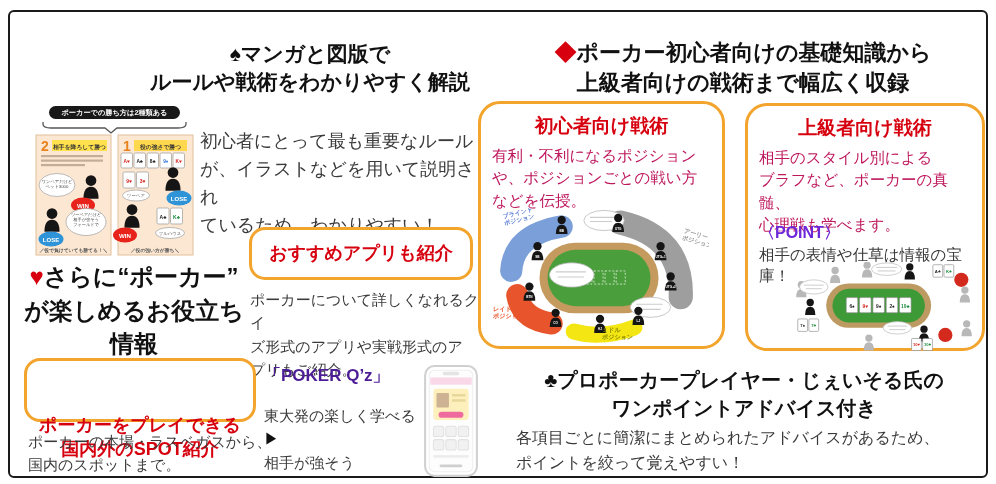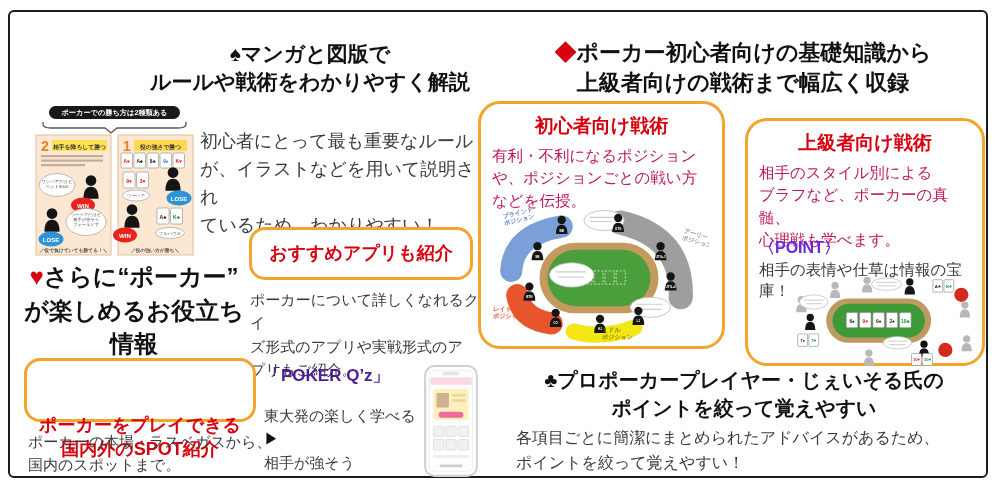--- a/index.html
+++ b/index.html
@@ -201,21 +201,21 @@
         <text x="70" y="115">CO</text>
         <text x="44" y="89">BTN</text>
       </g>
       <text x="18" y="10" font-size="6" fill="#5b7fd4" font-weight="bold" transform="rotate(-14 18 10)"><tspan x="18" dy="0">ブラインド</tspan><tspan x="18" dy="1.15em">ポジション</tspan></text>
       <text x="197" y="24" font-size="6" fill="#9a9a9a" font-weight="bold" transform="rotate(16 197 24)"><tspan x="197" dy="0">アーリー</tspan><tspan x="197" dy="1.15em">ポジション</tspan></text>
       <text x="8" y="102" font-size="6" fill="#e8542c" font-weight="bold"><tspan x="8" dy="0">レイト</tspan><tspan x="8" dy="1.15em">ポジション</tspan></text>
       <text x="116" y="123" font-size="6" fill="#8a8a00" font-weight="bold"><tspan x="116" dy="0">ミドル</tspan><tspan x="116" dy="1.15em">ポジション</tspan></text>
     </svg>
   </div>
 
-  <div class="abs bigbox" style="left:745px;top:118px;width:240px;height:248px;">
+  <div class="abs bigbox" style="left:745px;top:103px;width:240px;height:248px;">
     <div class="box-title">上級者向け戦術</div>
     <div class="box-body pre">相手のスタイル別による
 ブラフなど、ポーカーの真髄、
 心理戦も学べます。</div>
     <div class="abs bold" style="left:11px;top:117px;font-size:16px;color:#6d28d9;">〈POINT〉</div>
     <div class="abs" style="left:11px;top:139px;font-size:15.5px;color:#3a3a3a;">相手の表情や仕草は情報の宝庫！</div>
     <svg class="abs" style="left:32px;top:156px;" width="200" height="89" viewBox="0 0 225 100">
       <defs>
           <g id="figA">
             <circle cx="0" cy="-6.5" r="4.1"></circle>
@@ -272,16 +272,16 @@
         <rect x="160.5" y="86" width="11" height="13.5" rx="1.2" fill="#fff" stroke="#888" stroke-width="0.7"></rect>
         <text x="153.5" y="95" font-size="4.6" text-anchor="middle" font-weight="bold" fill="#d4231c">10♥</text>
         <text x="166" y="95" font-size="4.6" text-anchor="middle" font-weight="bold" fill="#1a8a3c">10♣</text>
       </g>
       <circle cx="204" cy="20" r="8" fill="#d4291d"></circle>
       <circle cx="186" cy="82" r="8" fill="#d4291d"></circle>
     </svg>
   </div>
 
   <div class="abs h-black pre" style="left:500px;top:366px;width:488px;font-size:20px;line-height:1.4;"><span class="suit-black">♣</span><span>プロポーカープレイヤー・じぇいそる氏の
-ポイントを絞って覚えやすい</span></div>
+ワンポイントアドバイス付き</span></div>
   <div class="abs pre body-txt" style="left:516px;top:426px;width:470px;font-size:16px;">各項目ごとに簡潔にまとめられたアドバイスがあるため、
 ポイントを絞って覚えやすい！</div>
 </div>
 
 </body></html>

